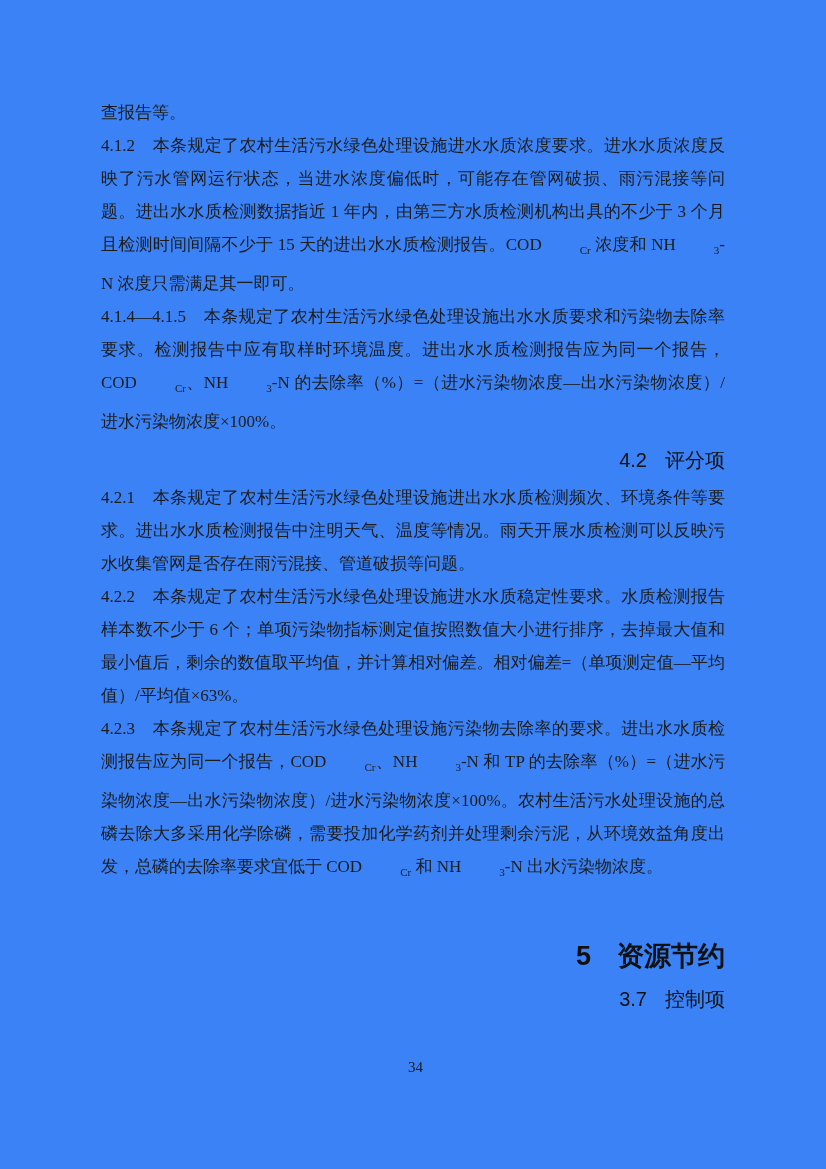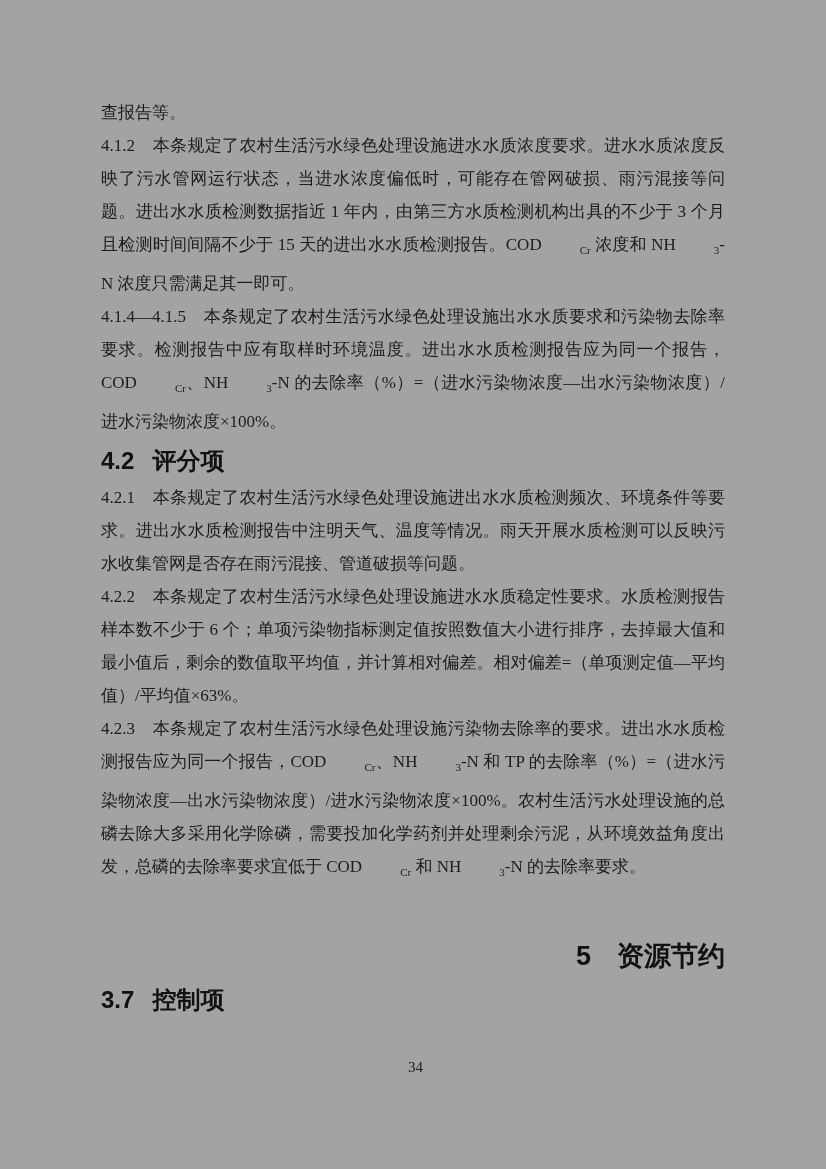--- a/index.html
+++ b/index.html
@@ -4,21 +4,21 @@
 <style>
   html, body {
     margin: 0;
     padding: 0;
     background: #ffffff;
   }
   .page {
     position: relative;
     width: 826px;
     height: 1169px;
-    background: #a3a3a3;
+    background: #3b82f6;
     overflow: hidden;
     font-family: "Liberation Serif", "DejaVu Serif", serif;
     color: #1c1c1c;
   }
   .textblock {
     position: absolute;
     left: 101px;
     top: 96px;
     width: 624px;
   }
@@ -30,24 +30,24 @@
     text-justify: inter-ideograph;
   }
   p.para span { white-space: pre-wrap; }
   .sub {
     font-size: 11px;
     vertical-align: -4px;
     margin-left: 38px;
   }
   h2.h-section {
     margin: 6px 0 4px 0;
-    font-size: 24px;
+    font-size: 20px;
     line-height: 33px;
-    text-align: left;
-    font-weight: bold;
+    text-align: right;
+    font-weight: normal;
     font-family: "Liberation Sans", "DejaVu Sans", sans-serif;
     color: #111111;
   }
   h1.h-chapter {
     margin: 46px 0 0 0;
     font-size: 27px;
     line-height: 42px;
     text-align: right;
     font-weight: bold;
     font-family: "Liberation Sans", "DejaVu Sans", sans-serif;
@@ -69,18 +69,18 @@
 <body>
 
 <div class="page">
   <main class="textblock" id="doc-body">
       <p class="para"><span>查报告等。</span></p>
       <p class="para"><span>4.1.2　本条规定了农村生活污水绿色处理设施进水水质浓度要求。进水水质浓度反映了污水管网运行状态，当进水浓度偏低时，可能存在管网破损、雨污混接等问题。进出水水质检测数据指近 1 年内，由第三方水质检测机构出具的不少于 3 个月且检测时间间隔不少于 15 天的进出水水质检测报告。COD</span><span class="sub">Cr</span><span> 浓度和 NH</span><span class="sub">3</span><span>-N 浓度只需满足其一即可。</span></p>
       <p class="para"><span>4.1.4—4.1.5　本条规定了农村生活污水绿色处理设施出水水质要求和污染物去除率要求。检测报告中应有取样时环境温度。进出水水质检测报告应为同一个报告，COD</span><span class="sub">Cr</span><span>、NH</span><span class="sub">3</span><span>-N 的去除率（%）=（进水污染物浓度—出水污染物浓度）/进水污染物浓度×100%。</span></p>
       <h2 class="h-section"><span class="h-num">4.2</span><span>评分项</span></h2>
       <p class="para"><span>4.2.1　本条规定了农村生活污水绿色处理设施进出水水质检测频次、环境条件等要求。进出水水质检测报告中注明天气、温度等情况。雨天开展水质检测可以反映污水收集管网是否存在雨污混接、管道破损等问题。</span></p>
       <p class="para"><span>4.2.2　本条规定了农村生活污水绿色处理设施进水水质稳定性要求。水质检测报告样本数不少于 6 个；单项污染物指标测定值按照数值大小进行排序，去掉最大值和最小值后，剩余的数值取平均值，并计算相对偏差。相对偏差=（单项测定值—平均值）/平均值×63%。</span></p>
-      <p class="para"><span>4.2.3　本条规定了农村生活污水绿色处理设施污染物去除率的要求。进出水水质检测报告应为同一个报告，COD</span><span class="sub">Cr</span><span>、NH</span><span class="sub">3</span><span>-N 和 TP 的去除率（%）=（进水污染物浓度—出水污染物浓度）/进水污染物浓度×100%。农村生活污水处理设施的总磷去除大多采用化学除磷，需要投加化学药剂并处理剩余污泥，从环境效益角度出发，总磷的去除率要求宜低于 COD</span><span class="sub">Cr</span><span> 和 NH</span><span class="sub">3</span><span>-N 的去除率要求。</span></p>
+      <p class="para"><span>4.2.3　本条规定了农村生活污水绿色处理设施污染物去除率的要求。进出水水质检测报告应为同一个报告，COD</span><span class="sub">Cr</span><span>、NH</span><span class="sub">3</span><span>-N 和 TP 的去除率（%）=（进水污染物浓度—出水污染物浓度）/进水污染物浓度×100%。农村生活污水处理设施的总磷去除大多采用化学除磷，需要投加化学药剂并处理剩余污泥，从环境效益角度出发，总磷的去除率要求宜低于 COD</span><span class="sub">Cr</span><span> 和 NH</span><span class="sub">3</span><span>-N 出水污染物浓度。</span></p>
       <h1 class="h-chapter"><span class="h-num">5</span><span>资源节约</span></h1>
       <h2 class="h-section"><span class="h-num">3.7</span><span>控制项</span></h2>
     </main>
   <div class="page-number">34</div>
 </div>
 
 </body></html>

